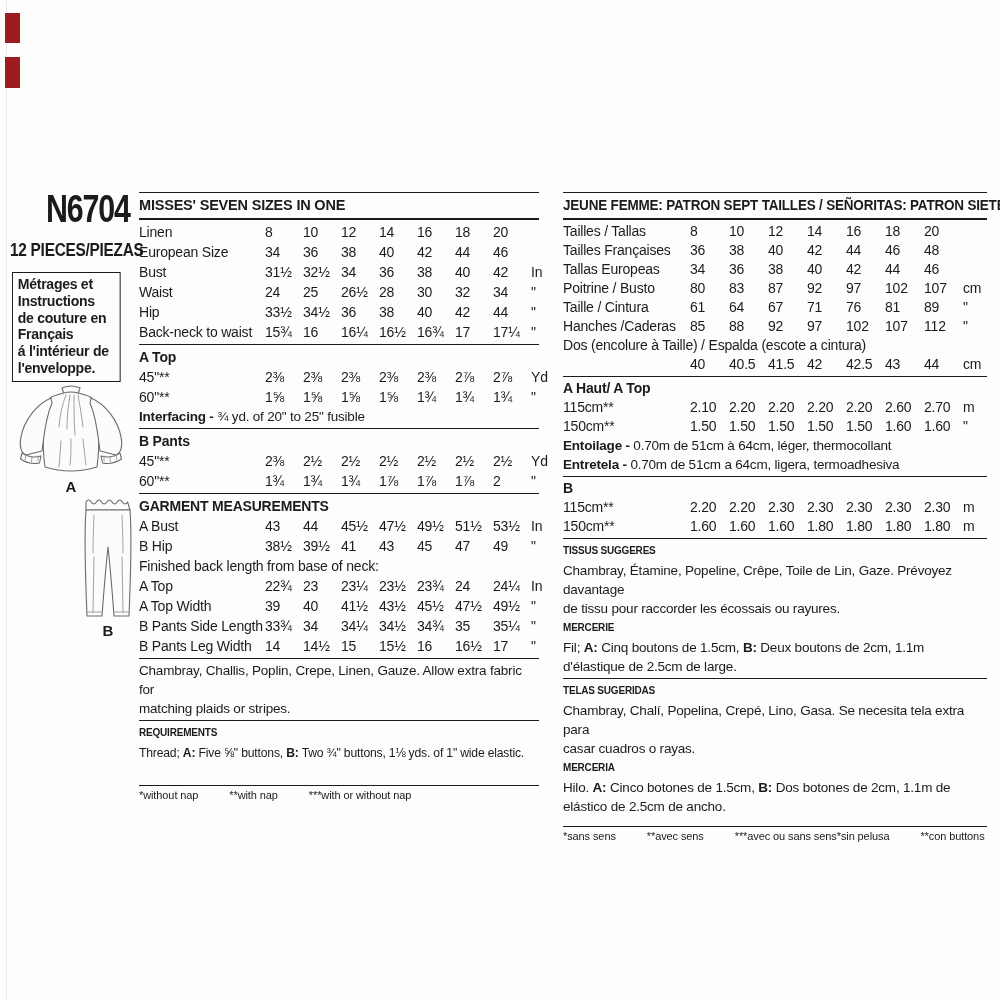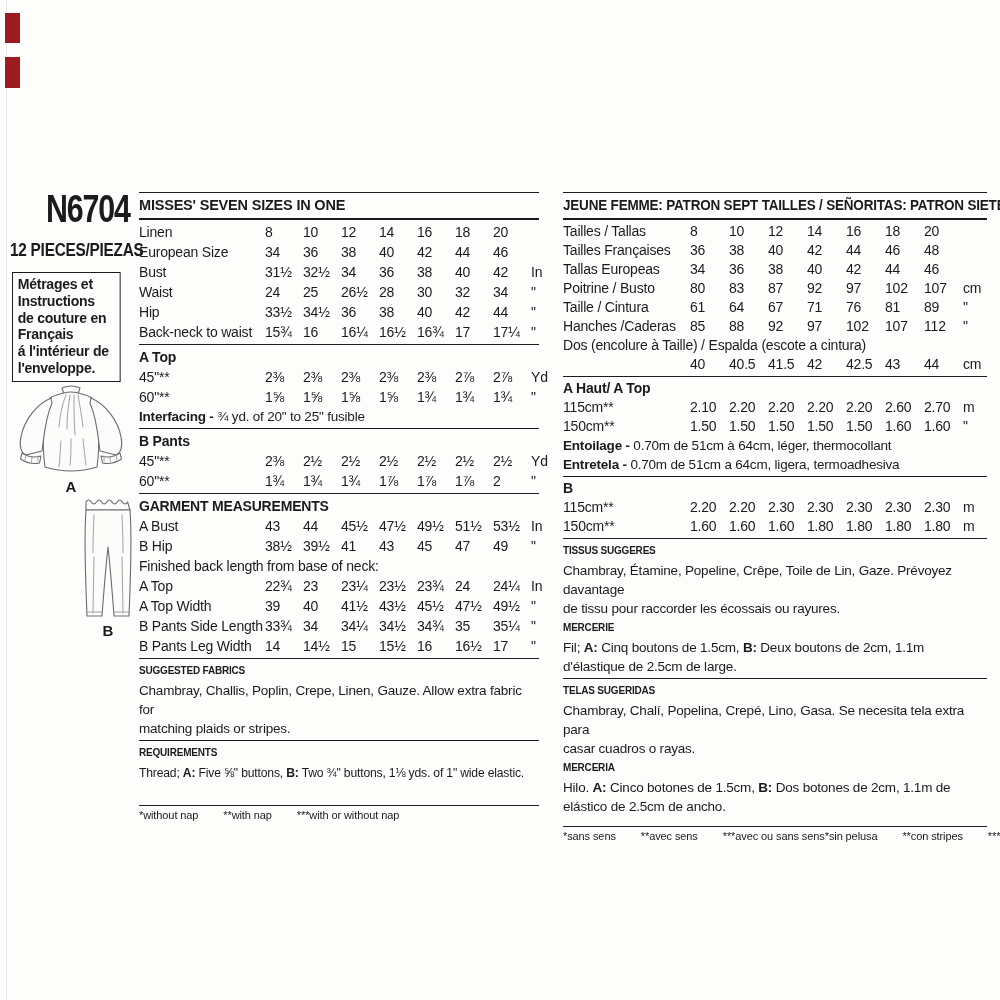--- a/index.html
+++ b/index.html
@@ -41,21 +41,21 @@
   .en .trow{grid-template-columns:126px repeat(7,38px) minmax(0,1fr);}
   .fr .trow{grid-template-columns:127px repeat(7,39px) minmax(0,1fr);}
   .fr .trow{height:19px;line-height:19px;}
   .trow.thead,.trow.tnote{display:block;}
   .trow.thead{font-weight:bold;}
   .shead{font-weight:bold;font-size:10px;line-height:20px;letter-spacing:-0.2px;}
   .para{font-size:13.5px;line-height:19px;letter-spacing:-0.2px;}
   .para .bl{display:block;}
   .oneline{white-space:nowrap;transform:scaleX(0.90);transform-origin:left center;}
   .footnote{font-size:11px;line-height:14px;margin-top:2px;letter-spacing:-0.1px;white-space:nowrap;}
-  .footnote .fn{margin-right:22px;}
+  .footnote .fn{margin-right:28px;}
   .fnrow{display:flex;justify-content:flex-start;}
   .spacer20{height:21px;} .spacer8{height:8px;}
 </style>
 </head>
 <body>
 
 <div class="page">
   <div class="edge-line"></div>
   <div class="regmark m1" style="background: rgb(158, 27, 32);"></div>
   <div class="regmark m2" style="background: rgb(158, 27, 32);"></div>
@@ -305,21 +305,20 @@
           <span class="tval">14½</span>
           <span class="tval">15</span>
           <span class="tval">15½</span>
           <span class="tval">16</span>
           <span class="tval">16½</span>
           <span class="tval">17</span>
           <span class="tunit">"</span>
         </div>
       </div>
     <div class="rule"></div>
-    <div class="shead">SUGGESTED FABRICS</div>
     <div class="para">
       <span class="bl">Chambray, Challis, Poplin, Crepe, Linen, Gauze. Allow extra fabric for</span>
       <span class="bl">matching plaids or stripes.</span>
     </div>
     <div class="rule"></div>
     <div class="shead">REQUIREMENTS</div>
     <div class="para oneline"><span>Thread; </span><b>A:</b><span> Five ⅝" buttons, </span><b>B:</b><span> Two ¾" buttons, 1⅛ yds. of 1" wide elastic.</span></div>
     <div class="spacer20"></div>
     <div class="rule"></div>
     <div class="footnote">
@@ -486,18 +485,18 @@
     <div class="spacer8"></div>
     <div class="rule"></div>
     <div class="footnote fnrow">
       <span>
         <span class="fn">*sans sens</span>
         <span class="fn">**avec sens</span>
         <span>***avec ou sans sens</span>
       </span>
       <span>
         <span class="fn">*sin pelusa</span>
-        <span class="fn">**con stripes</span>
+        <span class="fn">**con buttons</span>
         <span>***sin o con pelusa</span>
       </span>
     </div>
   </div>
 </div>
 
 </body></html>

